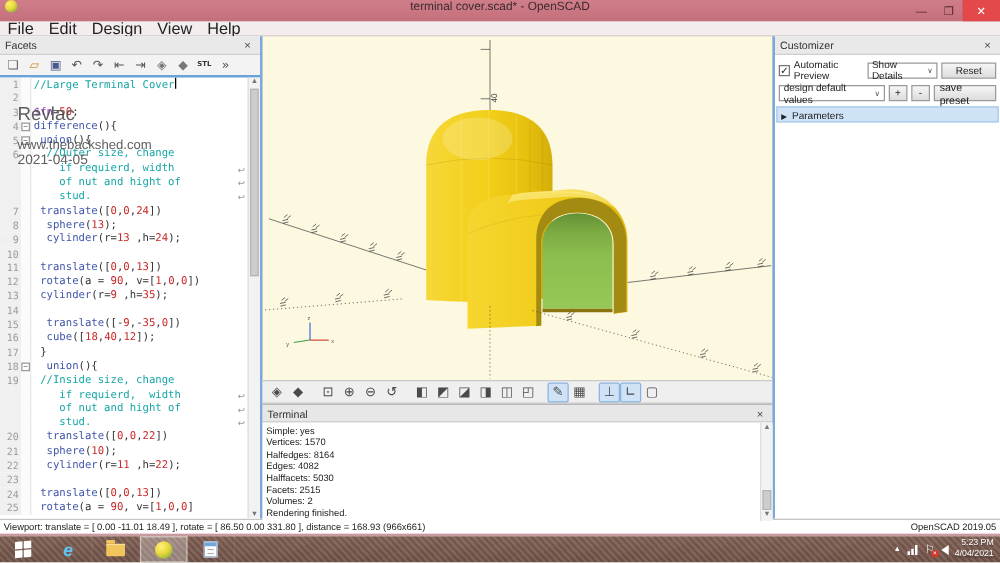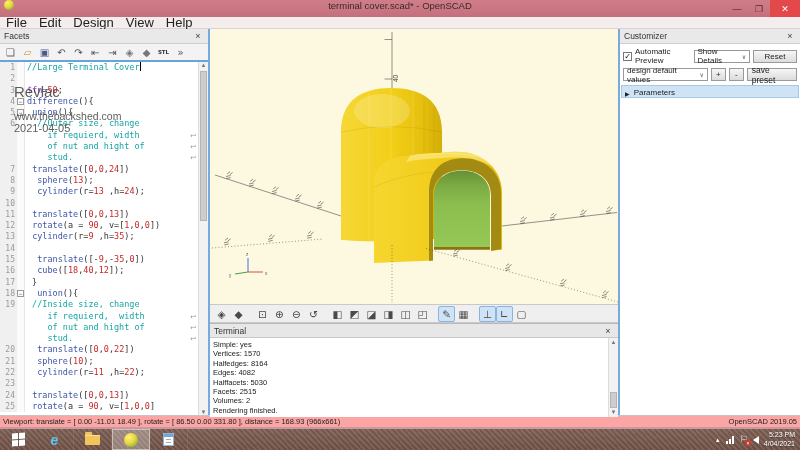--- a/index.html
+++ b/index.html
@@ -66,21 +66,21 @@
   .cz-row { display:flex; align-items:center; padding:3px 3px 0 3px; gap:3px; }
   .chk { width:9px; height:9px; border:1px solid #777; background:#fff; font-size:8px; line-height:8px; text-align:center; color:#111; flex:none; }
   .dd { background:#fff; border:1px solid #999; height:13px; display:flex; align-items:center; padding:0 3px; }
   .dd .chev { margin-left:auto; font-size:6px; color:#555; padding-left:5px; }
   .btn { background:linear-gradient(#f6f6f6,#dcdcdc); border:1px solid #9a9a9a; height:13px; display:flex; align-items:center; justify-content:center; }
   .cz-params { height:13px; background:#cfe3f7; border:1px solid #a8c8e8; margin:4px 1px 16px 1px; display:flex; align-items:flex-end; padding-left:3px; gap:4px; }
   .tri { font-size:6px; color:#222; }
   .cz-body { flex:1; }
 
   
-  .statusbar { height:12px; background:#fca5a5; border-top:1px solid #c4c4c4; display:flex; align-items:center; font-size:7.5px; color:#222; padding:0 3px; flex:none; }
+  .statusbar { height:12px; background:#ffffff; border-top:1px solid #c4c4c4; display:flex; align-items:center; font-size:7.5px; color:#222; padding:0 3px; flex:none; }
   .sb-right { margin-left:auto; }
 
   
   .taskbar { height:23px; flex:none; border-top:2px solid #c79aa0; display:flex; align-items:stretch; color:#fff;
     background: repeating-linear-gradient(47deg, rgba(0,0,0,.10) 0 2px, rgba(255,255,255,.05) 2px 4px), linear-gradient(#846458,#74564c); }
   .tb-start { width:36px; display:flex; align-items:center; justify-content:center; }
   .winlogo { width:13px; height:13px; display:grid; grid-template-columns:6px 6px; grid-template-rows:6px 6px; gap:1px; transform:skewY(-5deg); }
   .winlogo div { background:#fff; }
   .tb-app { width:38px; display:flex; align-items:center; justify-content:center; border-right:1px solid rgba(255,255,255,.07); }
   .tb-app.active { background:rgba(255,255,255,.28); border:1px solid rgba(255,255,255,.45); }

